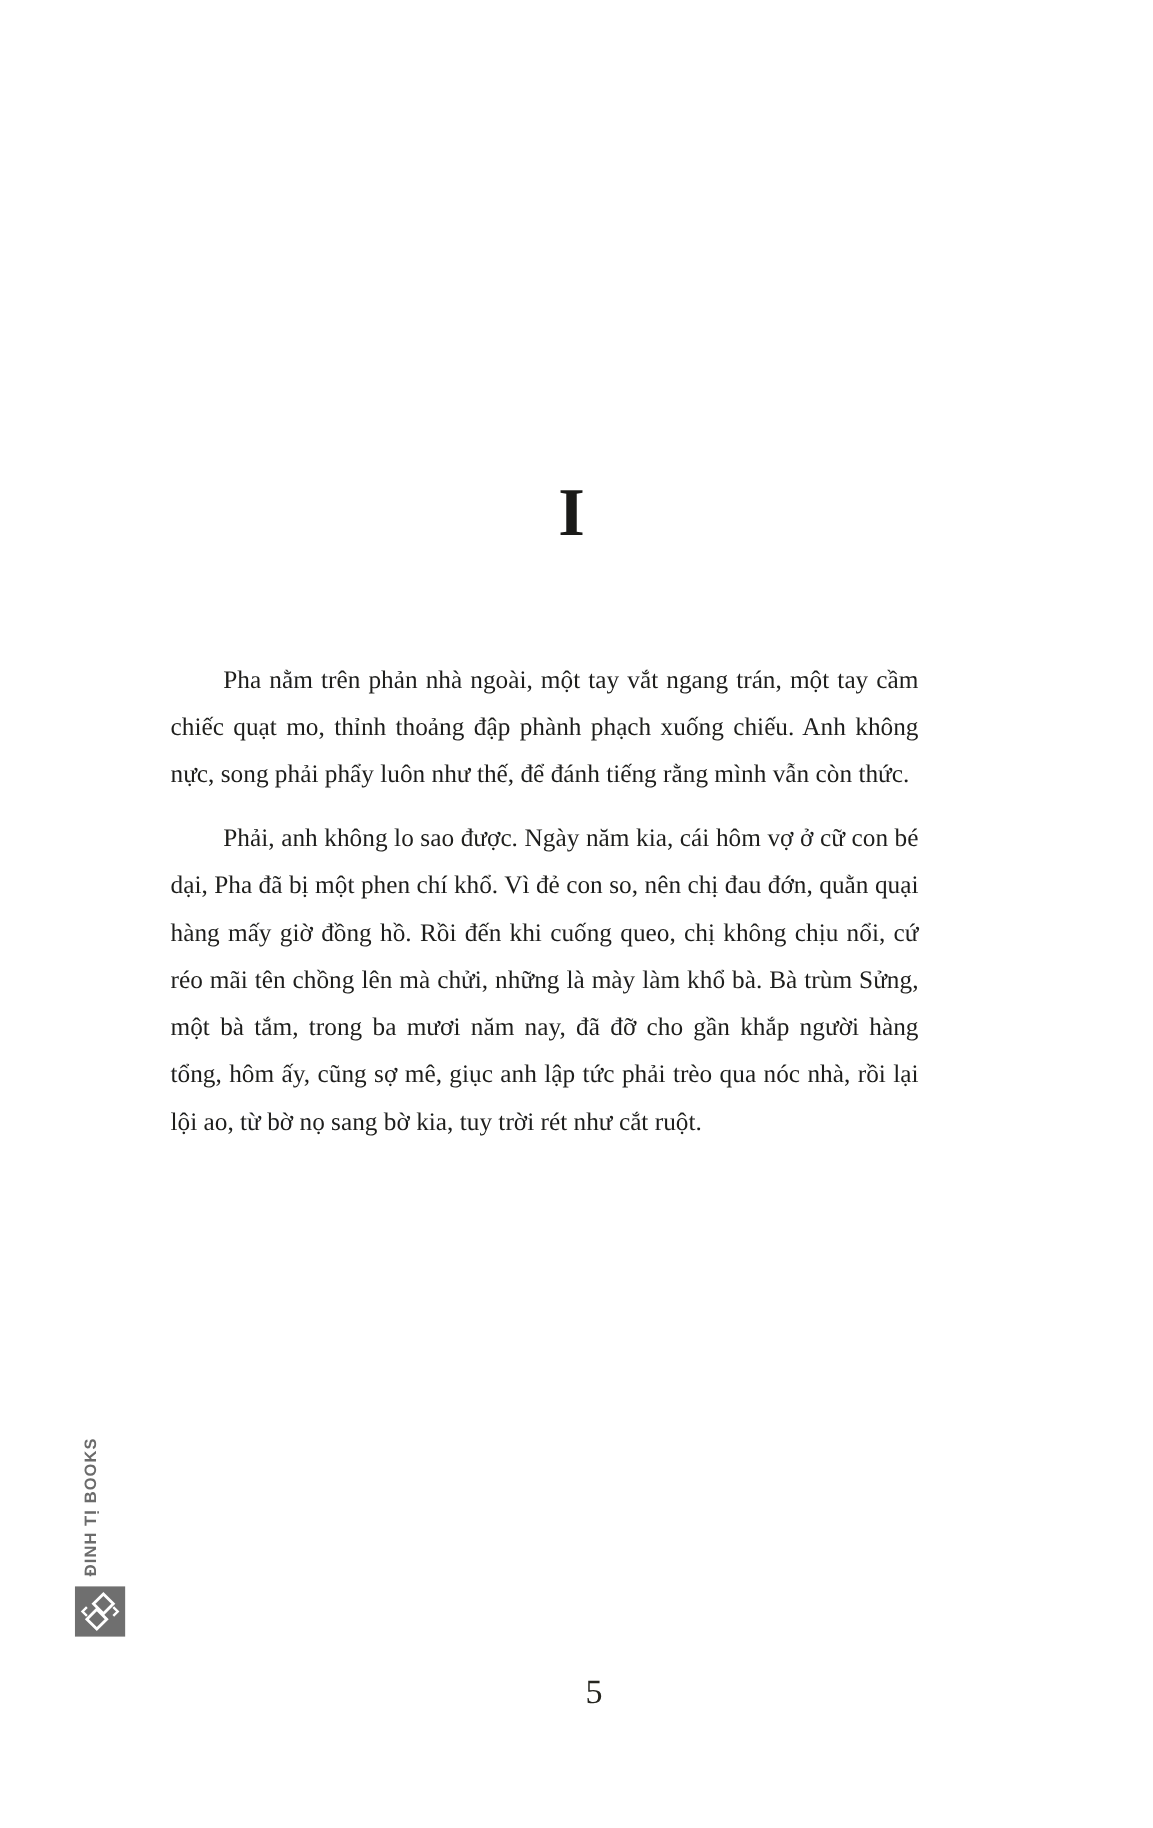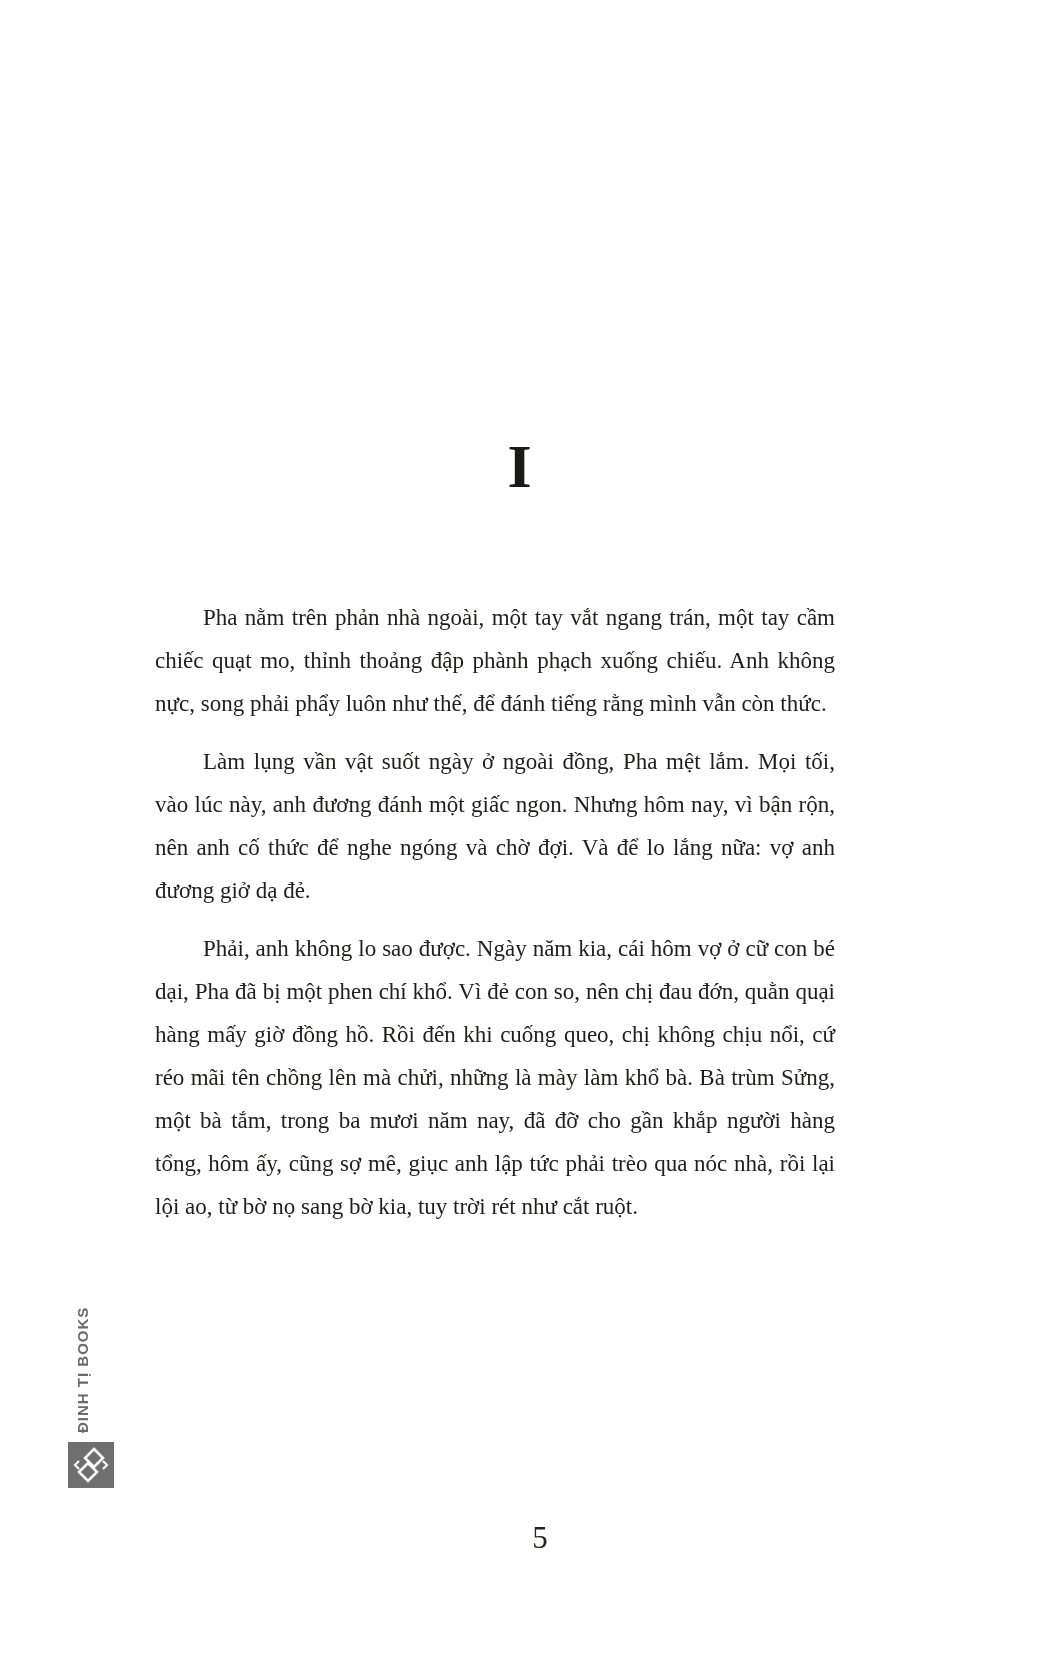--- a/index.html
+++ b/index.html
@@ -91,21 +91,20 @@
 </style>
 </head>
 <body>
 
 <div class="page">
 
   <div class="chapter-num">I</div>
 
   <main class="body-text">
     <p>Pha nằm trên phản nhà ngoài, một tay vắt ngang trán, một tay cầm chiếc quạt mo, thỉnh thoảng đập phành phạch xuống chiếu. Anh không nực, song phải phẩy luôn như thế, để đánh tiếng rằng mình vẫn còn thức.</p>
-    <p>Làm lụng vần vật suốt ngày ở ngoài đồng, Pha mệt lắm. Mọi tối, vào lúc này, anh đương đánh một giấc ngon. Nhưng hôm nay, vì bận rộn, nên anh cố thức để nghe ngóng và chờ đợi. Và để lo lắng nữa: vợ anh đương giở dạ đẻ.</p>
     <p>Phải, anh không lo sao được. Ngày năm kia, cái hôm vợ ở cữ con bé dại, Pha đã bị một phen chí khổ. Vì đẻ con so, nên chị đau đớn, quằn quại hàng mấy giờ đồng hồ. Rồi đến khi cuống queo, chị không chịu nổi, cứ réo mãi tên chồng lên mà chửi, những là mày làm khổ bà. Bà trùm Sửng, một bà tắm, trong ba mươi năm nay, đã đỡ cho gần khắp người hàng tổng, hôm ấy, cũng sợ mê, giục anh lập tức phải trèo qua nóc nhà, rồi lại lội ao, từ bờ nọ sang bờ kia, tuy trời rét như cắt ruột.</p>
   </main>
 
   <div class="folio">5</div>
 
   <aside class="sidebar">
     <div class="publisher-name">ĐINH TỊ BOOKS</div>
     <span class="publisher-logo">
       <svg width="46" height="46" viewBox="0 0 46 46" xmlns="http://www.w3.org/2000/svg">
         <rect x="0" y="0" width="46" height="46" fill="#6f6f6f"></rect>

